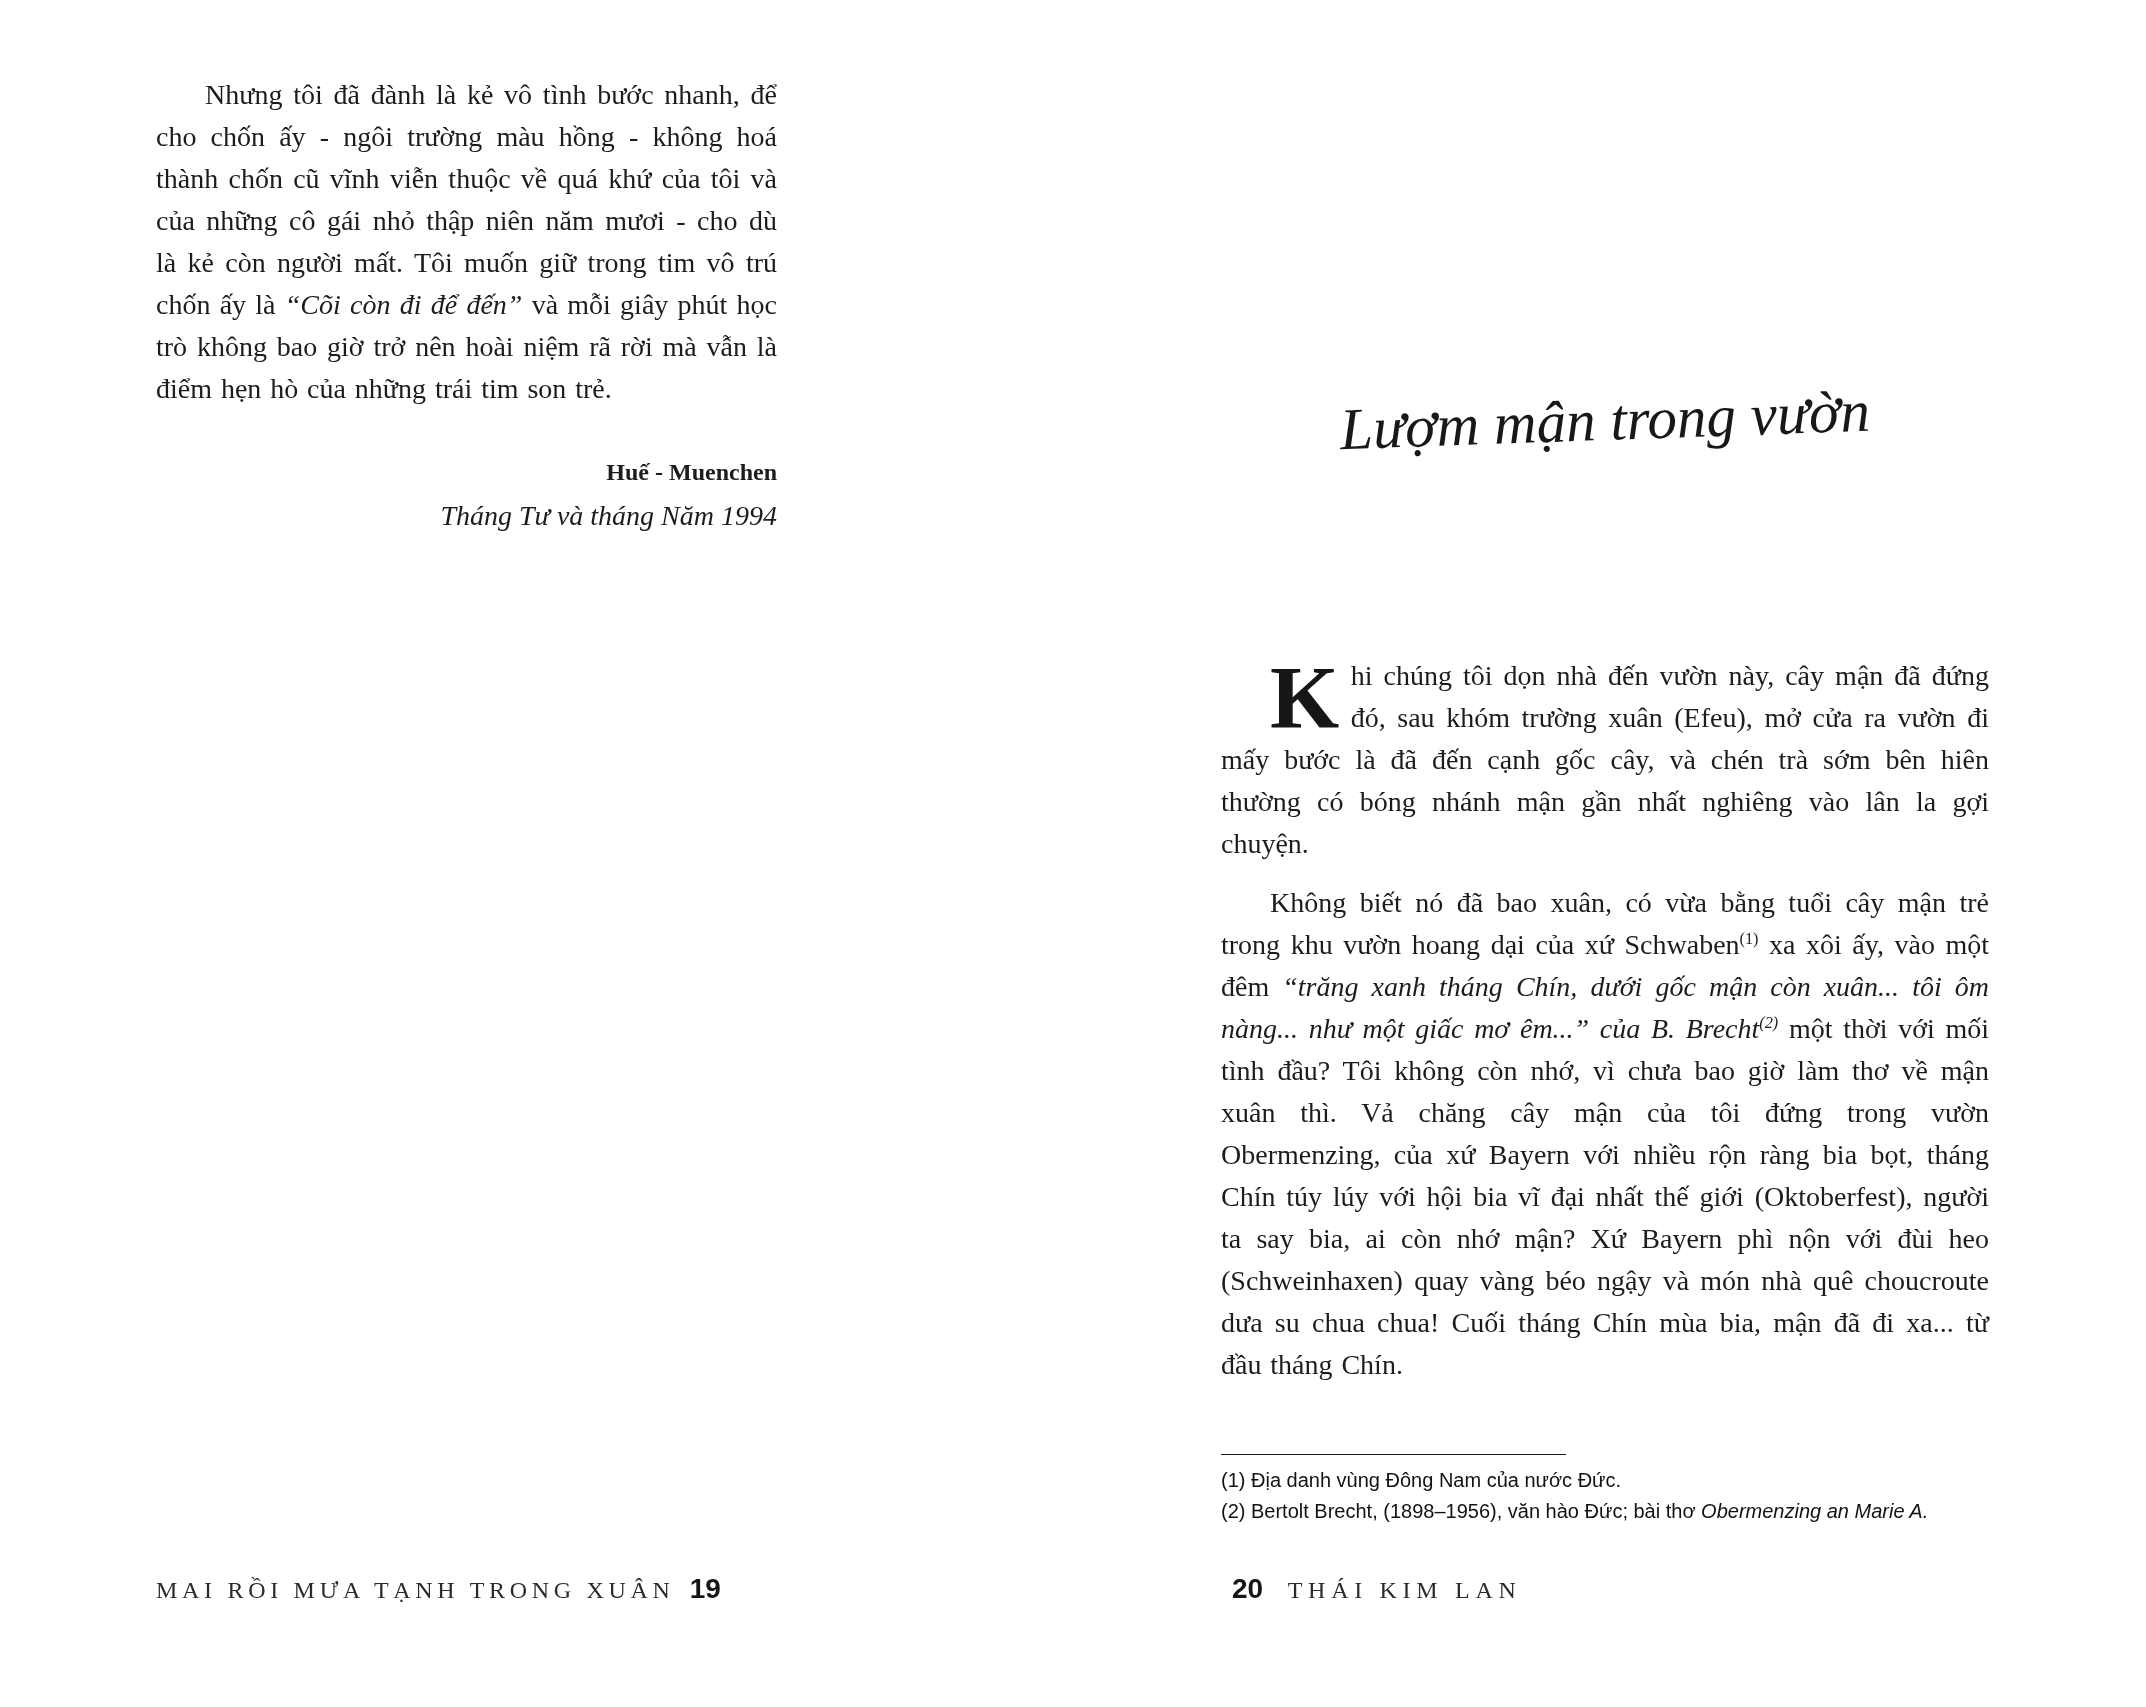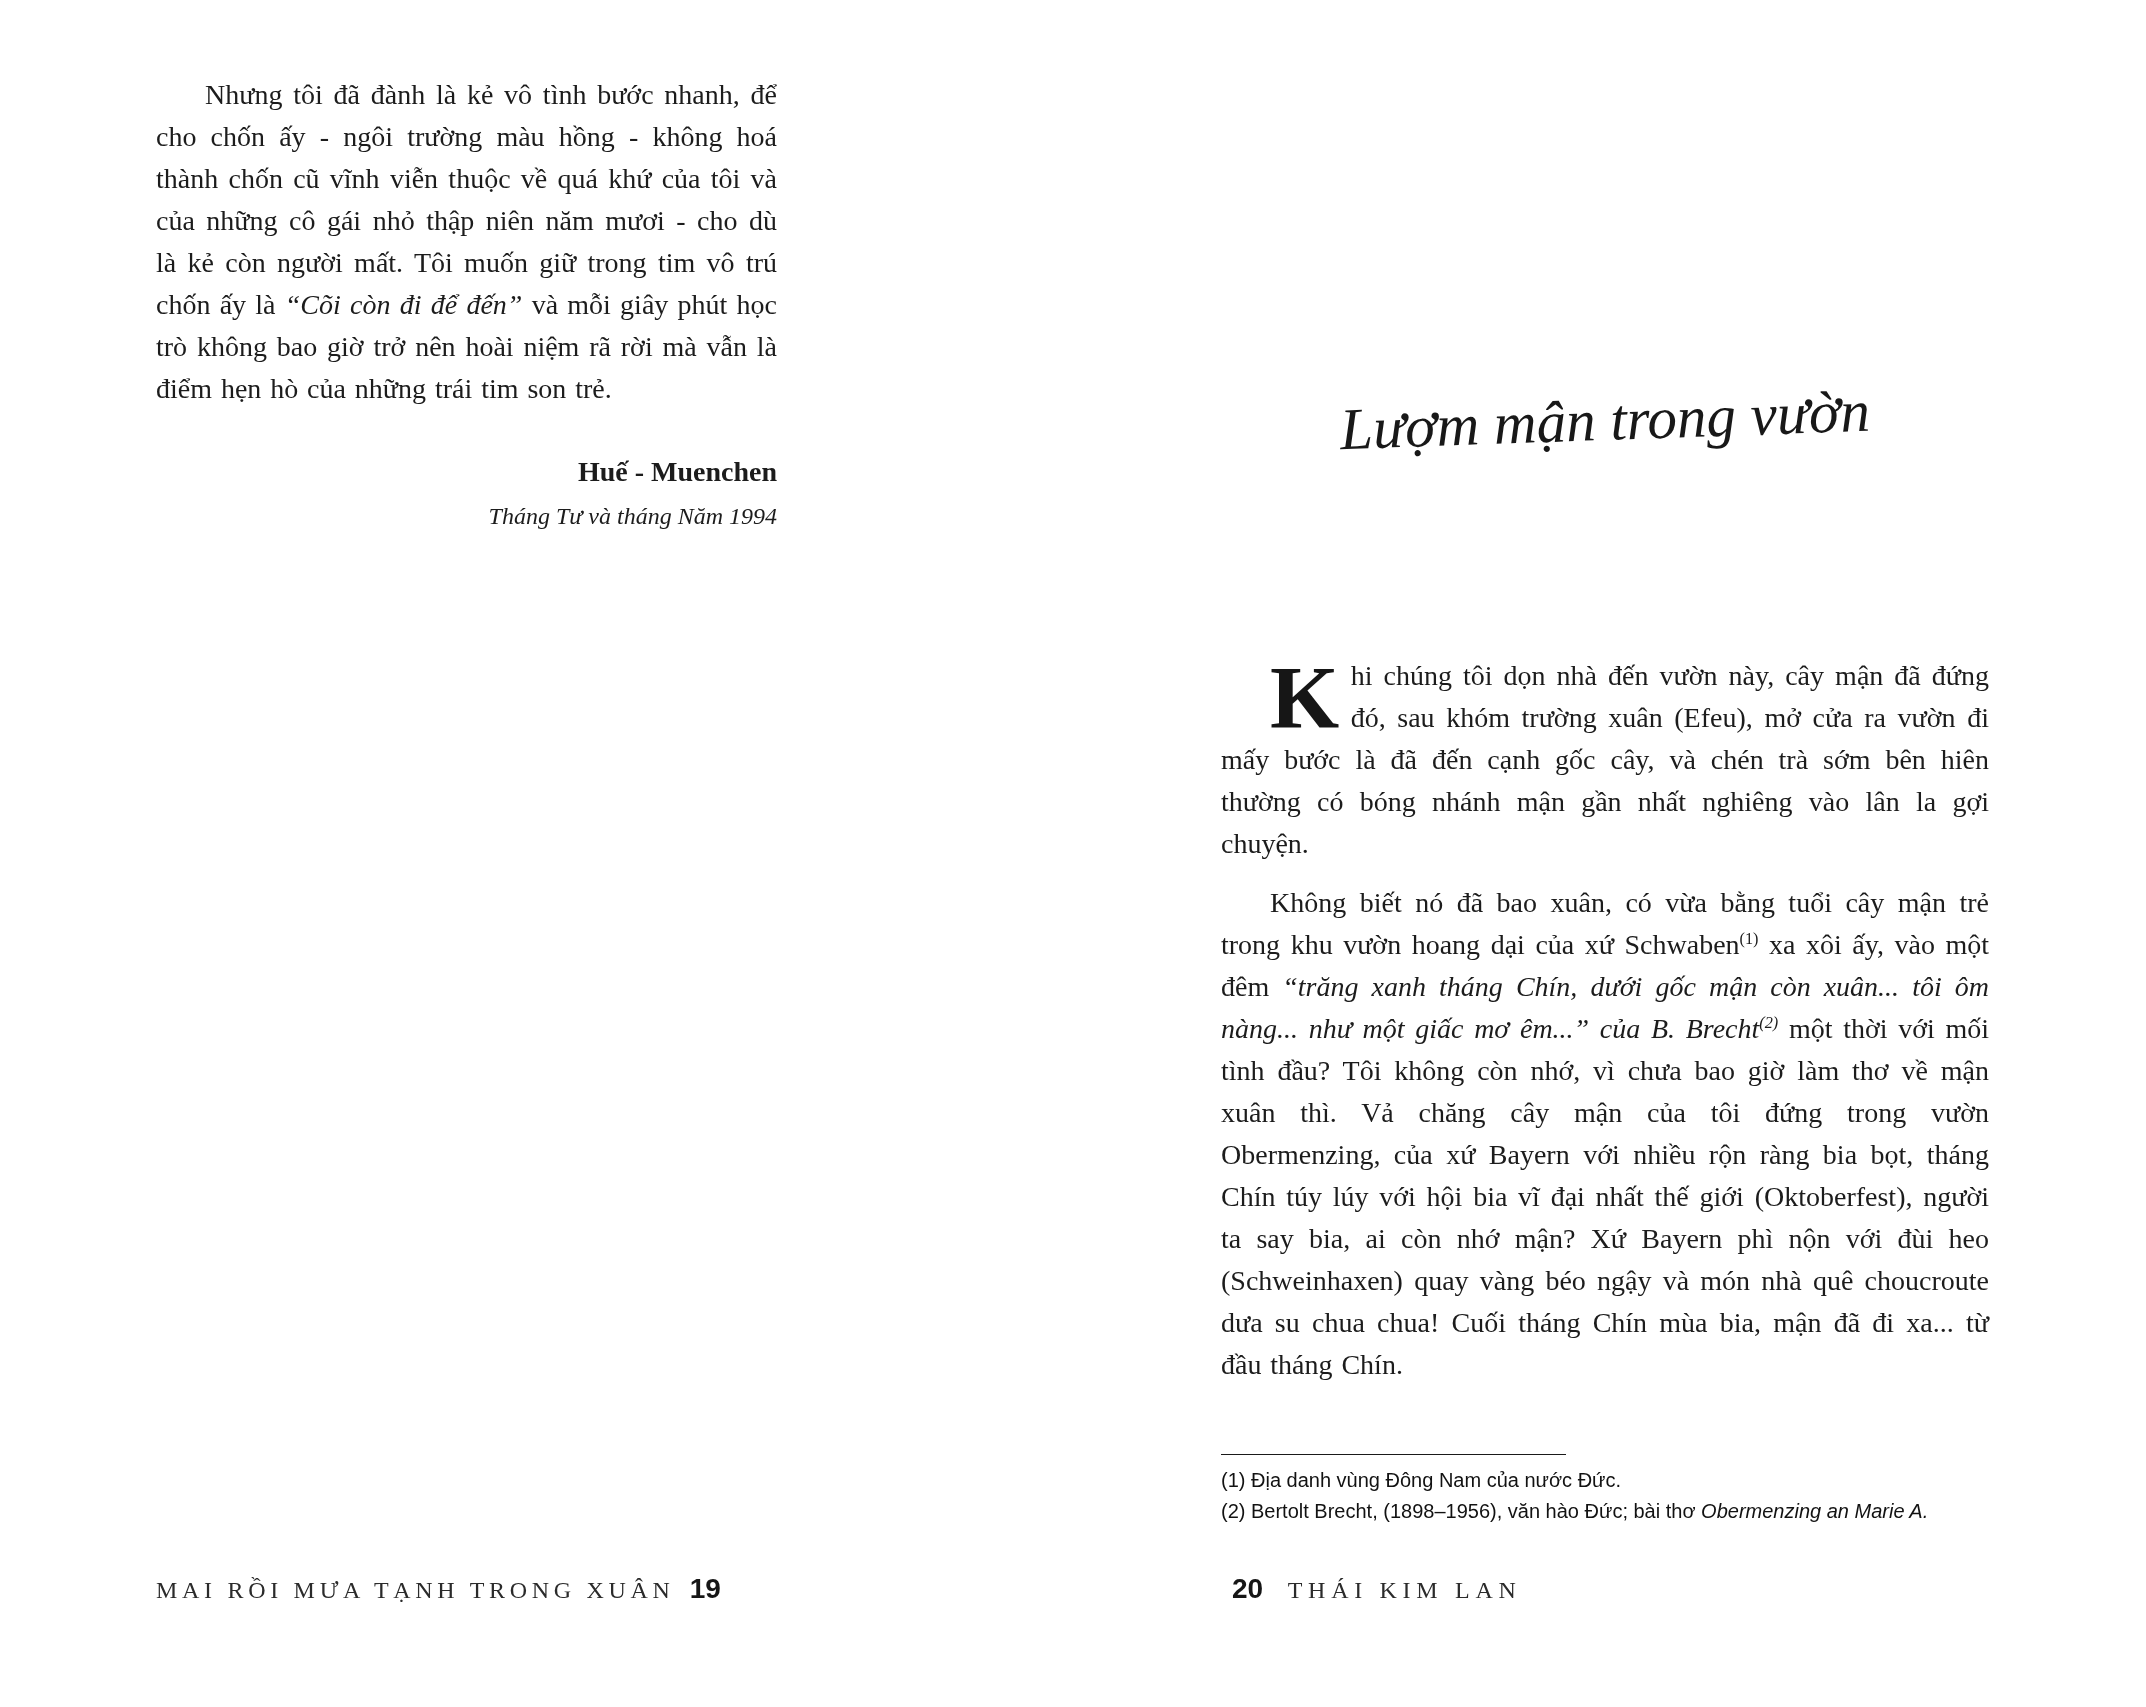--- a/index.html
+++ b/index.html
@@ -19,22 +19,22 @@
     font-size:28px; line-height:42px;
     text-align:justify; text-indent:49px;
     word-spacing:1.9px;
   }
   .inline-italic { font-style:italic; }
 
   .signature-block {
     position:absolute; left:156px; top:450px; width:621px;
     text-align:right;
   }
-  .signature-place { font-weight:bold; font-size:28px; line-height:44px; display:block; }
-  .signature-date  { font-style:italic; font-size:24px; line-height:44px; display:block; }
+  .signature-place { font-weight:bold; font-size:24px; line-height:44px; display:block; }
+  .signature-date  { font-style:italic; font-size:28px; line-height:44px; display:block; }
 
   .left-footer {
     position:absolute; left:156px; top:1573px; width:708px;
     text-align:left; white-space:nowrap;
     font-size:24px; letter-spacing:4.7px; color:#2b2b2b;
   }
   .page-number {
     font-family:"Liberation Sans","DejaVu Sans",sans-serif;
     font-weight:bold; font-size:28px; letter-spacing:0px;
     color:#161616;

